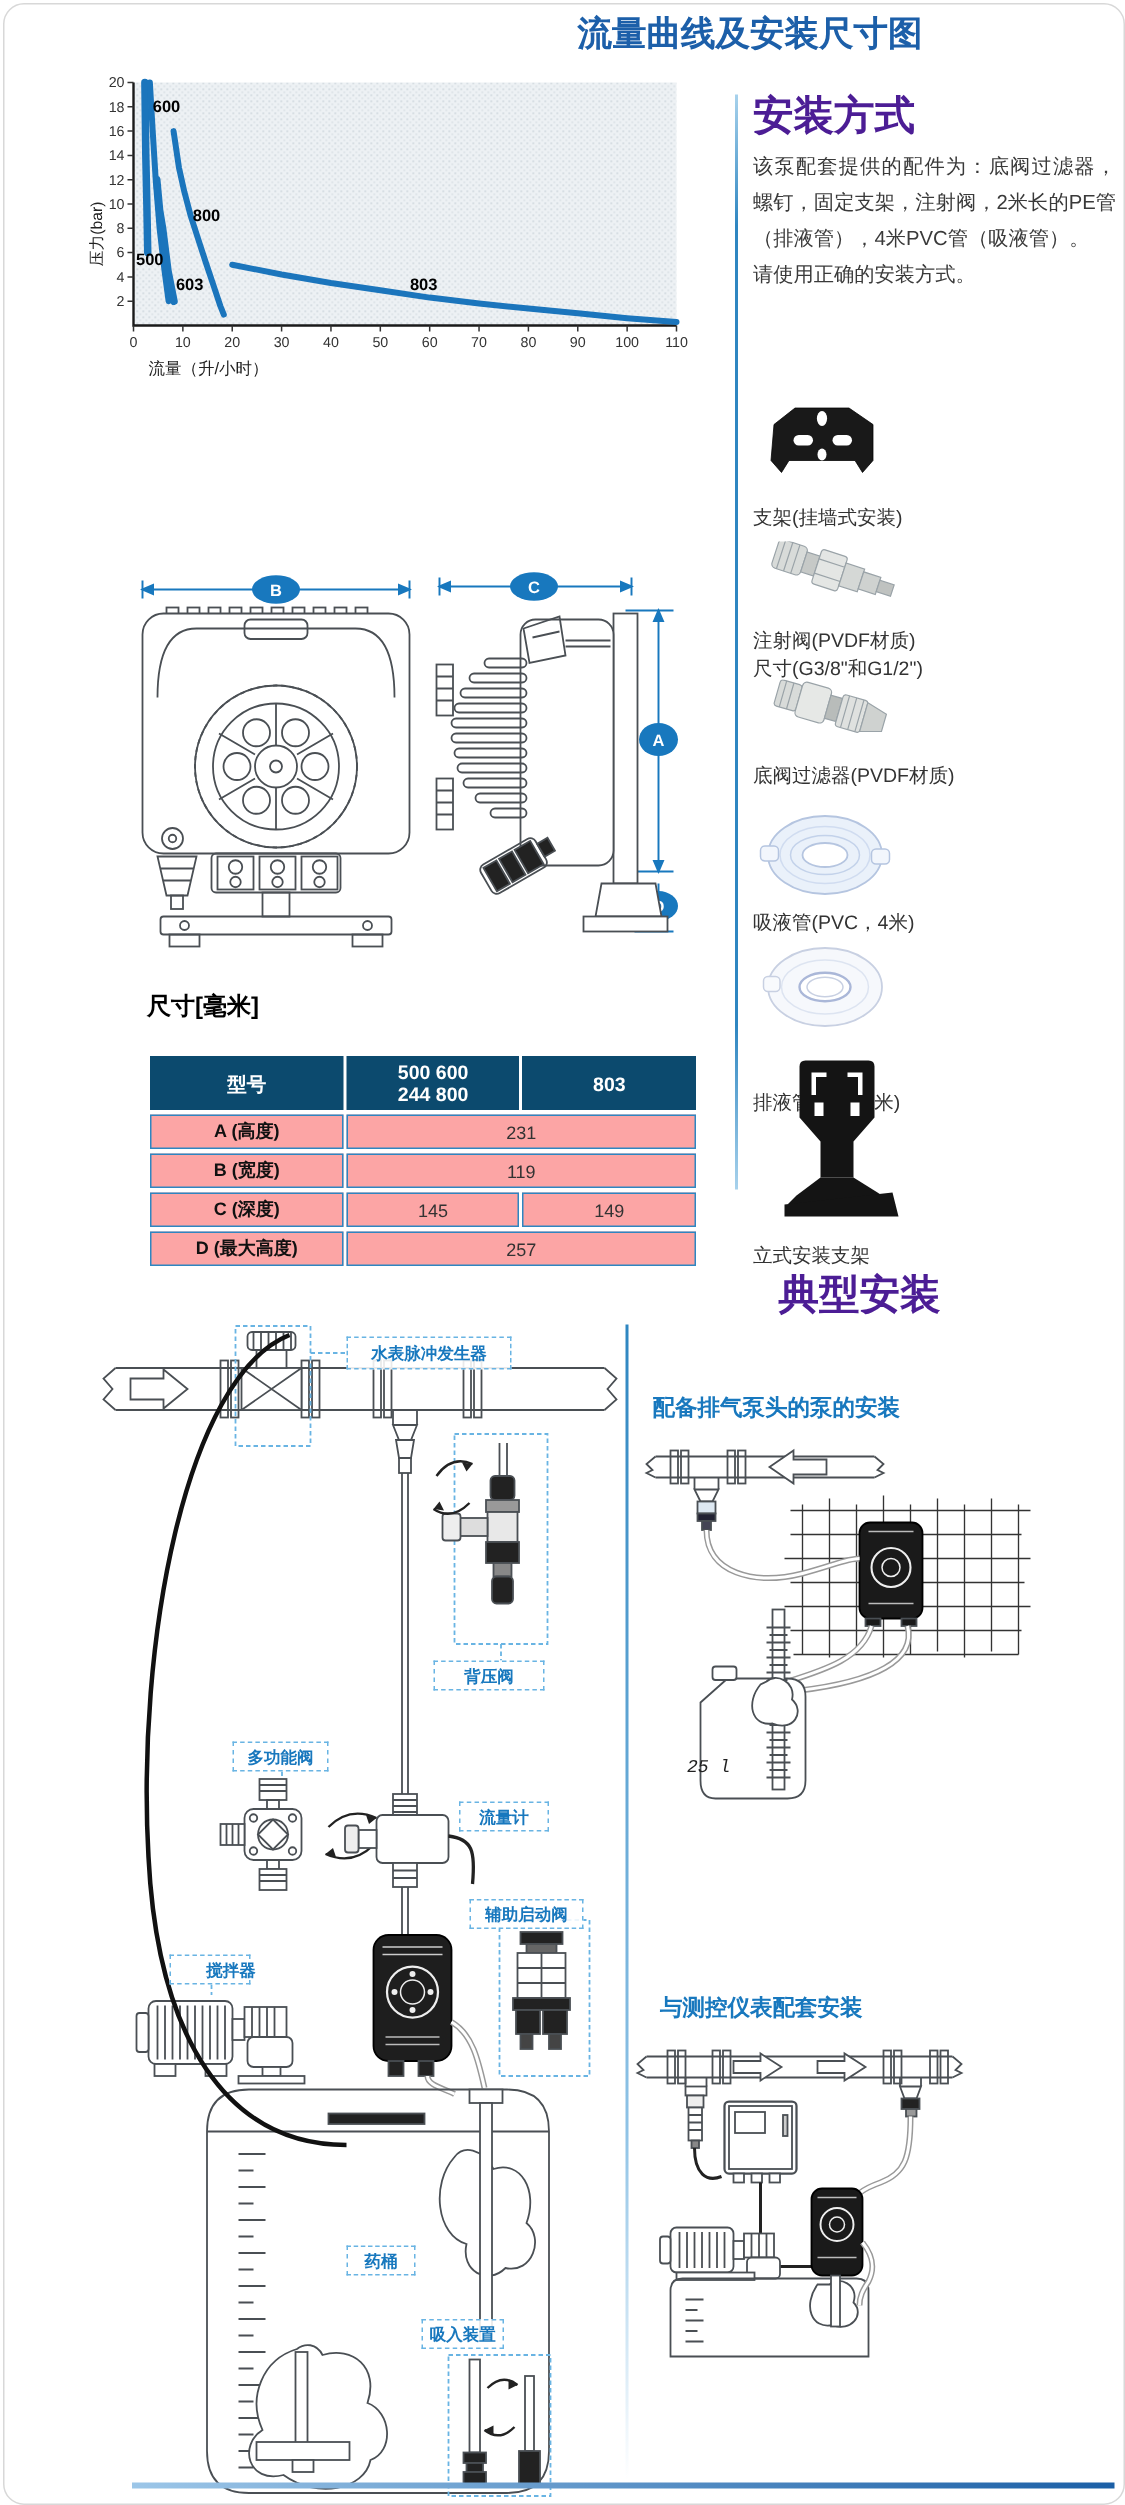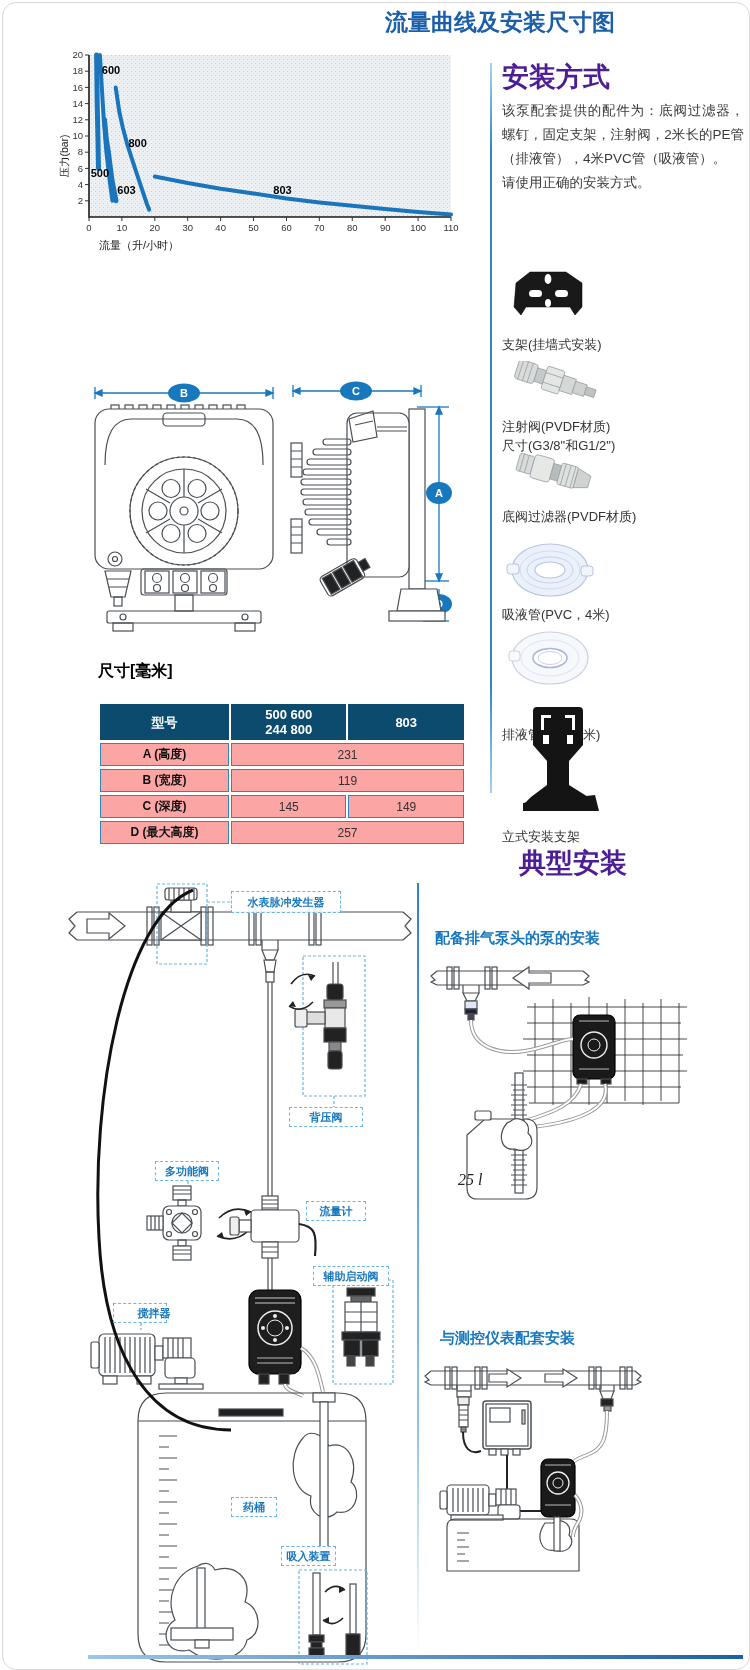--- a/index.html
+++ b/index.html
@@ -18,21 +18,21 @@
   .sep2{background:linear-gradient(180deg,#2e86c1,#8fc3e6 70%,rgba(255,255,255,0));}
   .dlabel{position:absolute;border:1px dashed #69b4e3;color:#1878be;font-weight:bold;
           font-size:11px;display:flex;align-items:center;justify-content:center;
           background:rgba(255,255,255,.88);box-sizing:border-box;white-space:nowrap;}
   .dim-table{position:absolute;left:95px;top:698px;width:368px;border-collapse:separate;border-spacing:2px 3px;}
   .dim-table th{background:#0c4a6e;color:#fff;font-size:13px;font-weight:bold;height:34px;line-height:15px;}
   .dim-table td{border:1px solid #2e86c1;height:19px;font-size:12px;text-align:center;background:#fca5a5;}
   .dim-table td.lbl{font-weight:bold;color:#111;}
   .bottom-bar{position:absolute;left:85px;top:1652px;width:655px;height:4px;
               background:linear-gradient(90deg,#9cc6e8,#1b5fa6);}
-  .tank-vol{font-family:Liberation Serif, serif;font-style:italic;font-size:16px;color:#222;}
+  .tank-vol{font-family:Liberation Mono, monospace;font-style:italic;font-size:12px;color:#222;}
   svg{display:block;}
   .lineart{stroke:#4a4f54;fill:none;stroke-width:1.2;}
 </style>
 </head>
 <body>
 
 <div class="page">
 
   <div class="abs h1" style="left:382px;top:4px;width:310px;text-align:left;">流量曲线及安装尺寸图</div>
 

